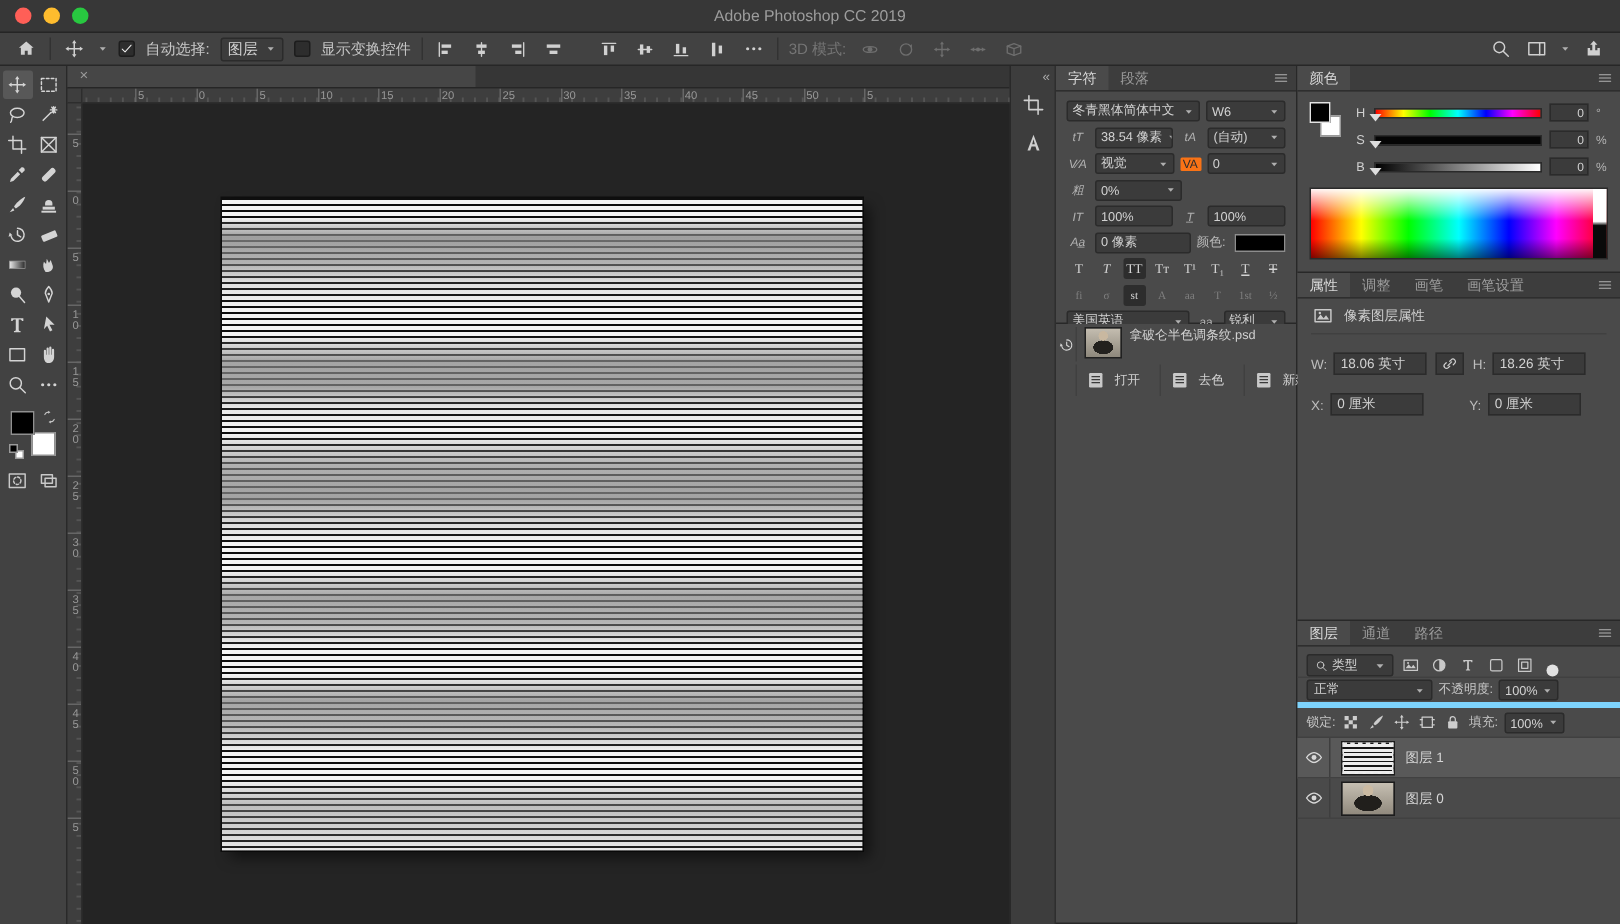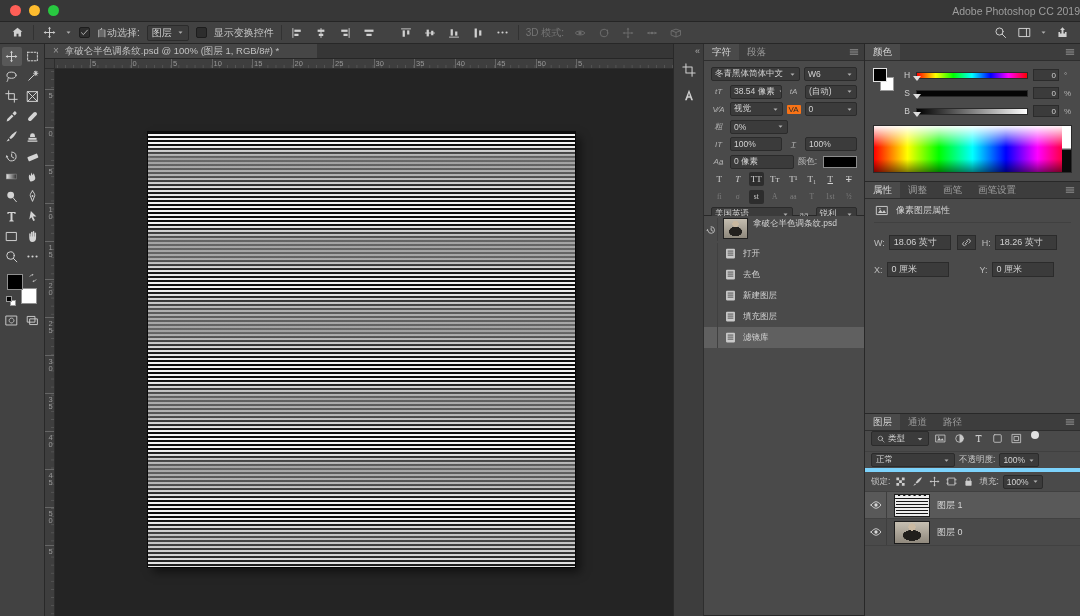--- a/index.html
+++ b/index.html
@@ -6,21 +6,21 @@
   html,body{width:1080px;height:616px;overflow:hidden}
   body{background:#323232;font-family:"Liberation Sans","DejaVu Sans",sans-serif;color:#cfcfcf;font-size:10px}
   svg{fill:currentColor;display:block}
   svg .s{fill:none;stroke:currentColor;stroke-width:1.2;stroke-linecap:round;stroke-linejoin:round}
   .icon{display:inline-flex;align-items:center;justify-content:center}
 
   
   .titlebar{height:22px;background:#373737;border-bottom:1px solid #252525;display:flex;align-items:center;position:relative}
   .lights{display:flex;gap:8px;margin-left:10px;z-index:2}
   .light{width:11px;height:11px;border-radius:50%}
-  .title{position:absolute;left:0;right:0;text-align:right;font-size:10.5px;color:#9d9d9d}
+  .title{position:absolute;left:0;right:0;text-align:center;font-size:10.5px;color:#9d9d9d}
 
   
   .optionsbar{height:22px;background:#424242;border-bottom:1px solid #272727;display:flex;align-items:center;padding:0 9px;gap:7px;color:#c6c6c6}
   .obicon{width:17px;height:17px;color:#d0d0d0}
   .obicon svg{width:13px;height:13px}
   .obsmall svg{width:12px;height:12px}
   .sep{width:1px;height:15px;background:#323232}
   .checkbox{width:11px;height:11px;background:#2d2d2d;border:1px solid #1d1d1d;border-radius:2px;display:flex;align-items:center;justify-content:center;color:#ececec;flex-shrink:0}
   .checkbox svg{width:9px;height:9px}
   .pselect{display:flex;align-items:center;gap:5px;background:#3c3c3c;border:1px solid #2b2b2b;border-radius:2px;padding:0 4px;height:16px;color:#d2d2d2}
@@ -142,39 +142,39 @@
   .spectrum .grayedge{position:absolute;right:0;top:0;width:9px;height:100%;background:linear-gradient(#ffffff 0 47%,#0a0a0a 53%)}
 
   
   .histsnap{display:flex;align-items:flex-start;gap:5px;height:27px;padding:2px 4px 2px 0;font-size:8.5px;color:#d0d0d0}
   .well{width:14px;align-self:stretch;border-right:1px solid #404040;display:flex;align-items:center;justify-content:center;color:#d6d6d6;flex-shrink:0}
   .well svg{width:10px;height:10px}
   .snapthumb{width:25px;height:21px;border:1px solid #202020;flex-shrink:0;
     background:radial-gradient(circle at 50% 26%,#c9b8a0 0 17%,transparent 18%),
       radial-gradient(ellipse 62% 52% at 50% 66%,#23211e 0 46%,transparent 47%),
       linear-gradient(#c4bdb0,#8e887c)}
-  .histlist{display:flex;flex-direction:column}
+  .histlist{display:flex;}
   .histitem{display:flex;align-items:center;height:21px;font-size:8.5px;color:#d2d2d2}
   .histitem.selected{background:#606060}
   .histicon{width:15px;height:14px;margin:0 5px;color:#c9c9c9;flex-shrink:0}
   .histicon svg{width:13px;height:13px}
   .histname{white-space:nowrap;overflow:hidden}
 
   
   .propbody{padding:0 9px;font-size:9px}
   .typerow{display:flex;align-items:center;gap:6px;height:24px;color:#d0d0d0;border-bottom:1px solid #404040}
   .typerow .icon{width:16px;height:13px;color:#c9c9c9}
   .typerow .icon svg{width:14px;height:13px}
   .dimfield{display:flex;align-items:center;gap:4px;margin-top:12px;color:#bdbdbd}
   .pfield{width:62px;height:15px;background:#3b3b3b;border:1px solid #2b2b2b;display:flex;align-items:center;padding:0 4px;color:#d2d2d2;white-space:nowrap}
   .linkbox{width:19px;height:15px;background:#3a3a3a;border:1px solid #2b2b2b;display:flex;align-items:center;justify-content:center;color:#cfcfcf;margin:0 2px}
   .linkbox svg{width:11px;height:11px}
 
   
-  .lfilter{display:flex;align-items:flex-start;gap:4px;padding:0 6px;height:21px;border-bottom:1px solid #404040}
+  .lfilter{display:flex;align-items:flex-end;gap:4px;padding:0 6px;height:21px;border-bottom:1px solid #404040}
   .lfsel{display:flex;align-items:center;gap:3px;background:#3b3b3b;border:1px solid #2b2b2b;border-radius:2px;height:15px;padding:0 4px;width:58px;color:#d2d2d2;font-size:8.5px}
   .lfsel svg{width:8px;height:8px}
   .fico{width:15px;height:15px;display:flex;align-items:center;justify-content:center;color:#c9c9c9}
   .fico svg{width:11px;height:11px}
   .fdot{width:8px;height:8px;border-radius:50%;background:#e2e2e2;margin-left:3px}
   .lblend,.llock{display:flex;align-items:center;gap:4px;padding:0 6px;height:20px;font-size:8.5px;color:#c6c6c6}
   .lblend{border-bottom:4px solid #7dd3fc}
   .llock{border-bottom:1px solid #404040}
   .bsel{display:flex;align-items:center;background:#3b3b3b;border:1px solid #2b2b2b;border-radius:2px;height:14px;padding:0 4px;color:#d2d2d2}
   .bsel .chev{margin-left:auto}
@@ -526,21 +526,20 @@
             <rect x="5" y="6" width="9" height="7" fill="none" class="s"></rect>
           </svg>
         </span>
     </div>
   </div>
 
   <div class="docarea">
     <div class="tabbar">
       <div class="doctab">
         <span class="tabclose">×</span>
-        <span>拿破仑半色调条纹.psd @ 100% (图层 1, RGB/8#) *</span>
       </div>
     </div>
     <div class="rulerrow">
       <div class="corner"></div>
       <div class="hruler">
           <span class="hlabel" style="left: 35px;">5</span>
           <span class="hlabel" style="left: 75.5px;">0</span>
           <span class="hlabel" style="left: 116px;">5</span>
           <span class="hlabel" style="left: 156.5px;">10</span>
           <span class="hlabel" style="left: 197px;">15</span>

